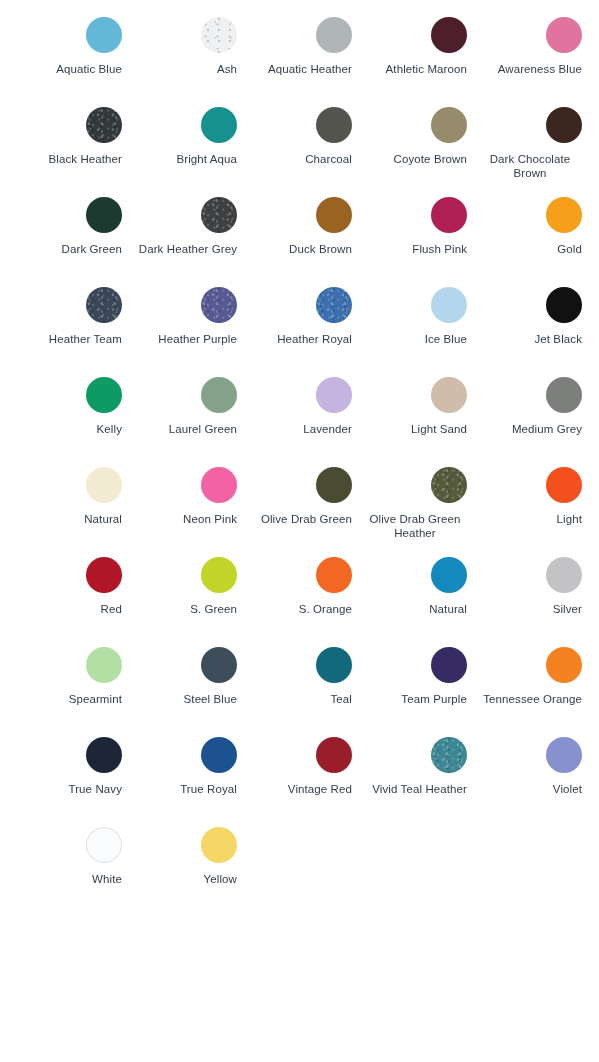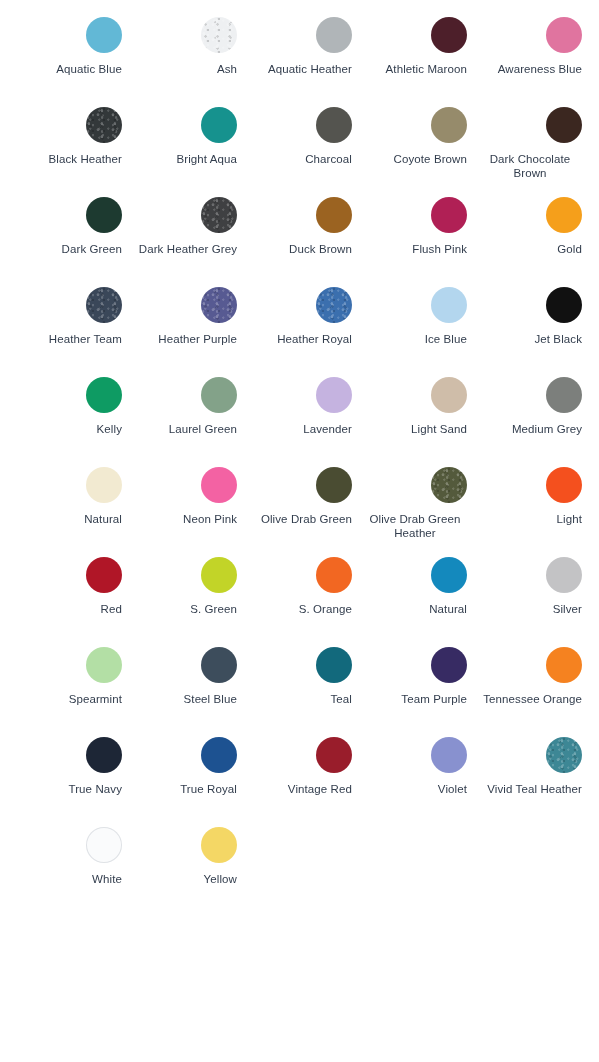--- a/index.html
+++ b/index.html
@@ -246,26 +246,26 @@
     </div>
     <div class="swatch-cell">
       <div class="swatch-dot" style="background-color: rgb(29, 82, 145);"></div>
       <div class="swatch-label">True Royal</div>
     </div>
     <div class="swatch-cell">
       <div class="swatch-dot" style="background-color: rgb(153, 29, 43);"></div>
       <div class="swatch-label">Vintage Red</div>
     </div>
     <div class="swatch-cell">
+      <div class="swatch-dot heathered" style="background-color: rgb(61, 135, 149);"></div>
+      <div class="swatch-label">Vivid Teal Heather</div>
+    </div>
+    <div class="swatch-cell">
       <div class="swatch-dot" style="background-color: rgb(136, 145, 207);"></div>
       <div class="swatch-label">Violet</div>
-    </div>
-    <div class="swatch-cell">
-      <div class="swatch-dot heathered" style="background-color: rgb(61, 135, 149);"></div>
-      <div class="swatch-label">Vivid Teal Heather</div>
     </div>
     <div class="swatch-cell">
       <div class="swatch-dot ringed" style="background-color: rgb(250, 251, 252);"></div>
       <div class="swatch-label">White</div>
     </div>
     <div class="swatch-cell">
       <div class="swatch-dot" style="background-color: rgb(244, 215, 101);"></div>
       <div class="swatch-label">Yellow</div>
     </div>
     <div class="swatch-cell empty"></div>

